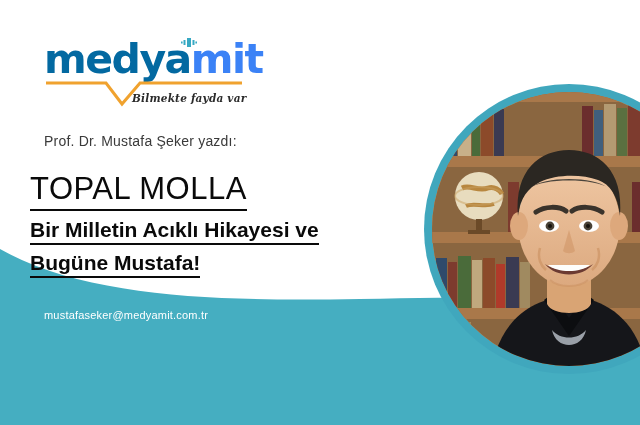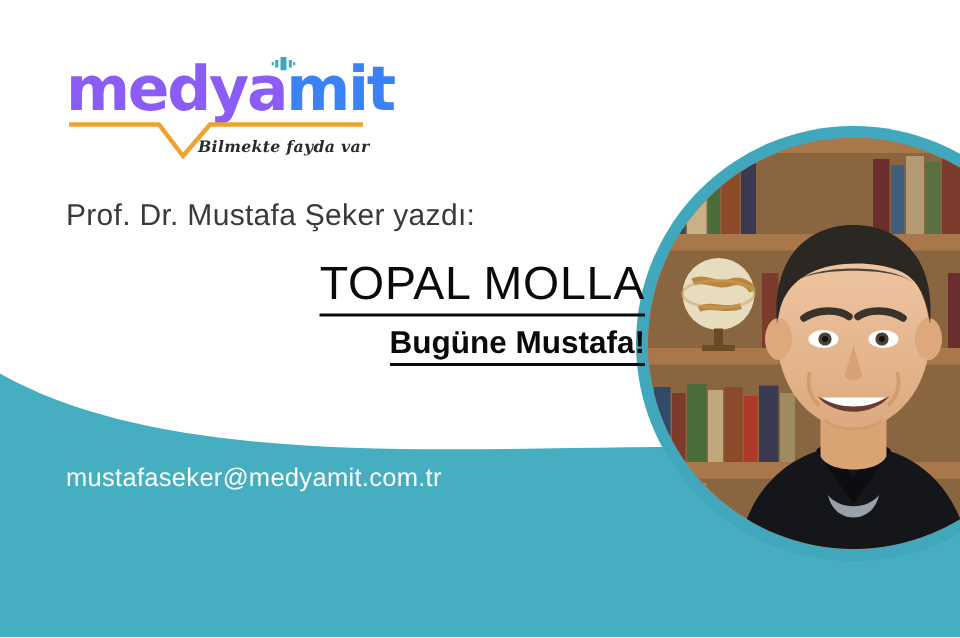--- a/index.html
+++ b/index.html
@@ -39,21 +39,21 @@
     position: absolute;
     left: 0;
     top: 0;
     font-family: "DejaVu Sans", sans-serif;
     font-size: 41px;
     font-weight: bold;
     letter-spacing: -1.5px;
     line-height: 46px;
     white-space: nowrap;
   }
-  .logo-dark { color: #8b5cf6; }
+  .logo-dark { color: #0369a1; }
   .logo-light { color: #3b82f6; }
   .logo-antenna {
     position: absolute;
     left: 137px;
     top: 2px;
     width: 16px;
     height: 9px;
     z-index: 7;
   }
   .logo-swoosh {
@@ -77,34 +77,34 @@
     white-space: nowrap;
     z-index: 8;
     text-align: center;
   }
 
   
   .byline {
     position: absolute;
     left: 44px;
     top: 133px;
-    font-size: 20px;
+    font-size: 14px;
     color: #3a3a3a;
     letter-spacing: 0.2px;
     white-space: nowrap;
     z-index: 6;
   }
 
   
   .headline-block {
     position: absolute;
     left: 30px;
     top: 170px;
     width: 400px;
-    text-align: right;
+    text-align: left;
     z-index: 6;
   }
   .headline-main {
     font-size: 31px;
     font-weight: normal;
     color: #0a0a0a;
     letter-spacing: 0.5px;
     line-height: 38px;
     white-space: nowrap;
     display: inline-block;
@@ -122,21 +122,21 @@
     border-bottom: 2px solid #0a0a0a;
   }
   .sub-row { margin-top: 6px; }
   .sub-row2 { margin-top: 5px; }
 
   
   .email {
     position: absolute;
     left: 44px;
     top: 309px;
-    font-size: 17px;
+    font-size: 11px;
     color: #ffffff;
     letter-spacing: 0.2px;
     white-space: nowrap;
     z-index: 6;
   }
 
   
   .portrait {
     position: absolute;
     left: 424px;
@@ -187,20 +187,23 @@
     </svg>
 
     <div class="logo-tagline">Bilmekte fayda var</div>
   </div>
 
   <div class="byline">Prof. Dr. Mustafa Şeker yazdı:</div>
 
   <div class="headline-block">
     <div>
       <span class="headline-main">TOPAL MOLLA</span>
+    </div>
+    <div class="sub-row">
+      <span class="headline-sub1">Bir Milletin Acıklı Hikayesi ve</span>
     </div>
     <div class="sub-row2">
       <span class="headline-sub2">Bugüne Mustafa!</span>
     </div>
   </div>
 
   <div class="email">mustafaseker@medyamit.com.tr</div>
 
   <div class="portrait">
     <div class="portrait-inner">

